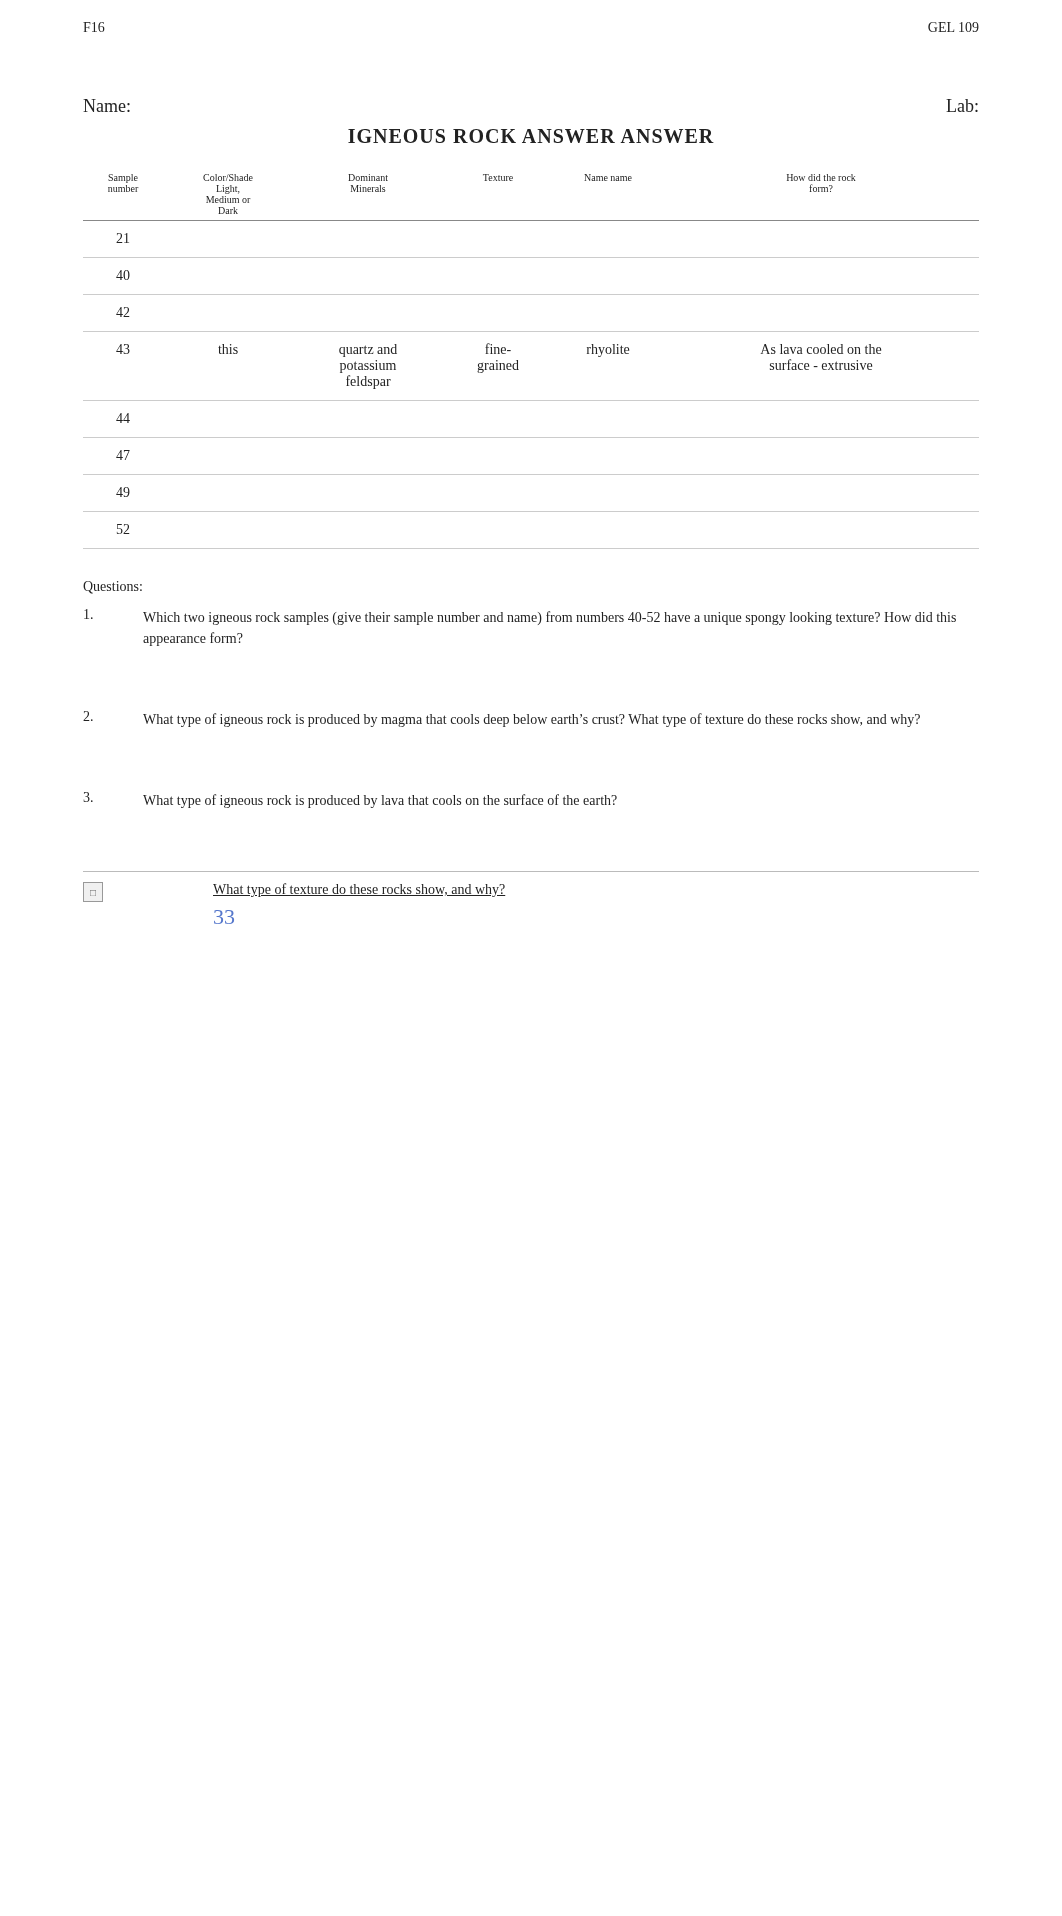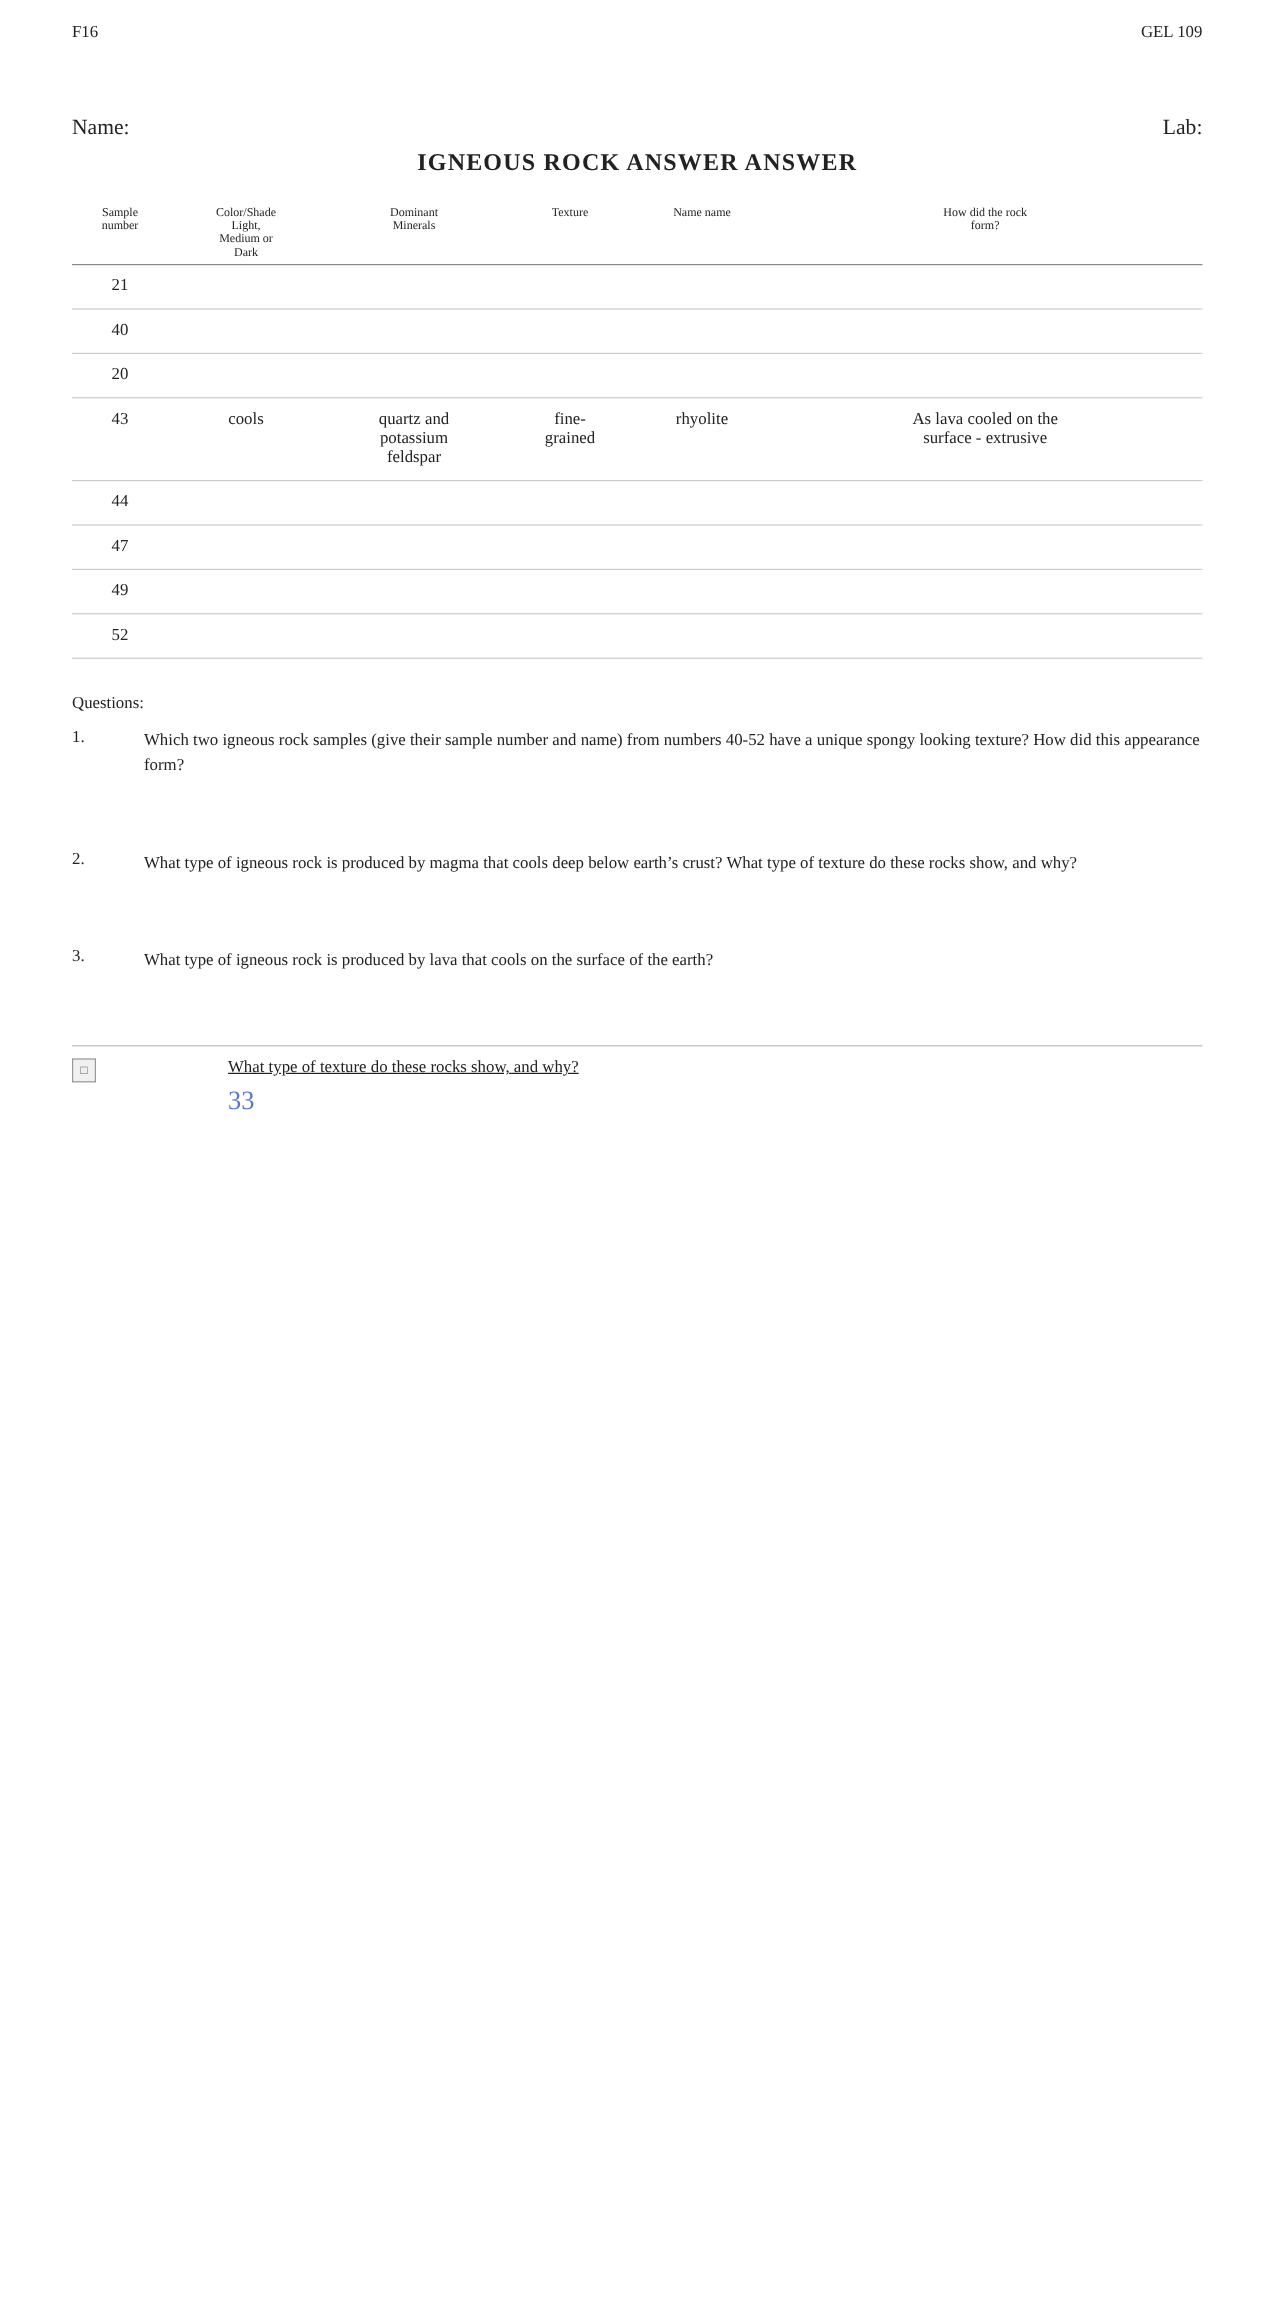--- a/index.html
+++ b/index.html
@@ -12,21 +12,21 @@
       font-family: Times New Roman, serif;
       font-size: 14px;
       color: #222;
       background: #fff;
       width: 1062px;
       min-height: 1916px;
     }
 
     .page-container {
       width: 100%;
-      padding: 20px 60px;
+      padding: 20px 83px;
       position: relative;
     }
 
     .page-header {
       display: flex;
       justify-content: space-between;
       align-items: flex-start;
       margin-bottom: 60px;
     }
 
@@ -205,30 +205,30 @@
         </tr>
         <tr>
           <td class="col-sample">40</td>
           <td class="col-color"></td>
           <td class="col-minerals"></td>
           <td class="col-texture"></td>
           <td class="col-rockname"></td>
           <td class="col-how"></td>
         </tr>
         <tr>
-          <td class="col-sample">20</td>
+          <td class="col-sample">42</td>
           <td class="col-color"></td>
           <td class="col-minerals"></td>
           <td class="col-texture"></td>
           <td class="col-rockname"></td>
           <td class="col-how"></td>
         </tr>
         <tr>
           <td class="col-sample">43</td>
-          <td class="col-color">cools</td>
+          <td class="col-color">this</td>
           <td class="col-minerals">quartz and<br>potassium<br>feldspar</td>
           <td class="col-texture">fine-<br>grained</td>
           <td class="col-rockname">rhyolite</td>
           <td class="col-how">As lava cooled on the<br>surface - extrusive</td>
         </tr>
         <tr>
           <td class="col-sample">44</td>
           <td class="col-color"></td>
           <td class="col-minerals"></td>
           <td class="col-texture"></td>

